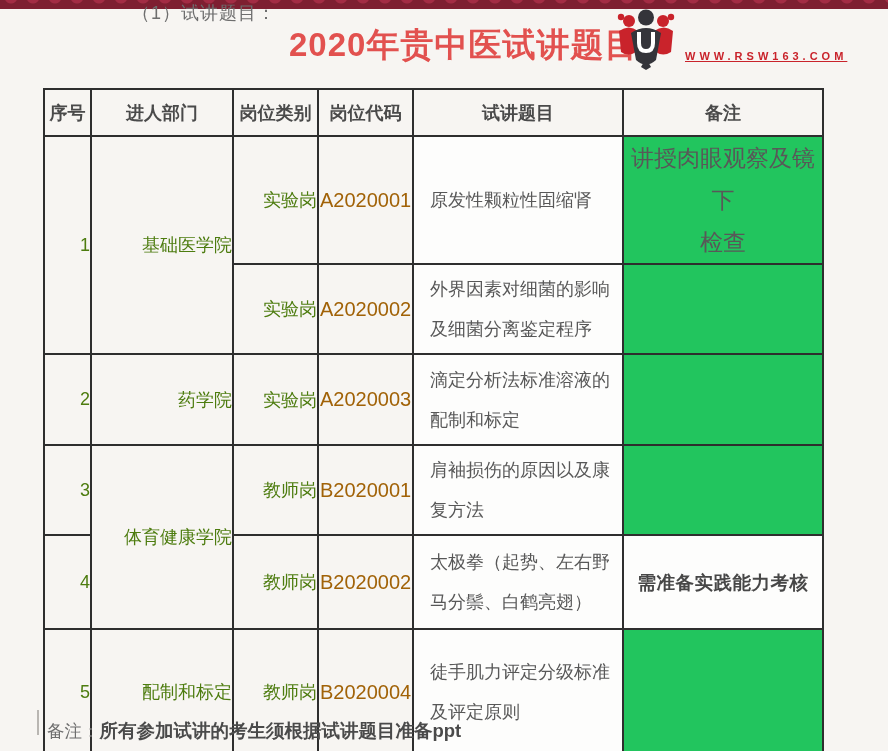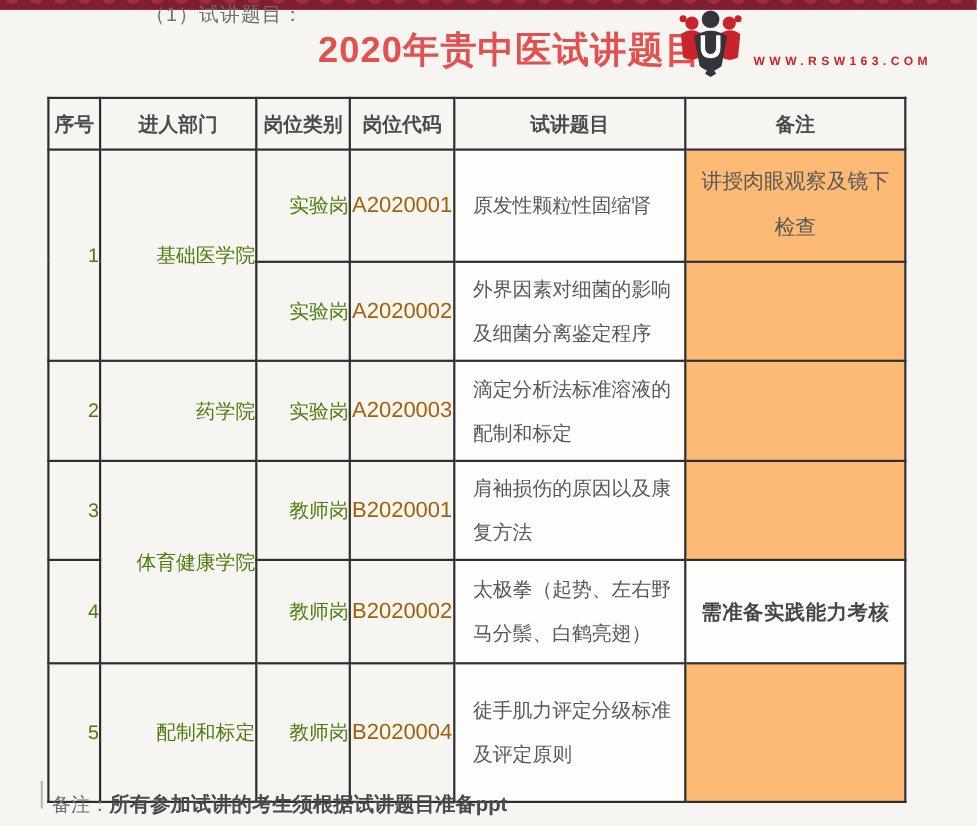--- a/index.html
+++ b/index.html
@@ -30,20 +30,21 @@
   .logo-icon { position:absolute; left:0; top:1px; width:60px; height:62px; }
   .brand-name {
     position:absolute; left:66px; top:6px;
     font-size:31px; font-weight:700; color:#2d2d32; letter-spacing:2px;
     white-space:nowrap;
   }
   .brand-site {
     position:absolute; left:69px; top:43px;
     font-size:11px; font-weight:700; color:#c9232b; letter-spacing:4px;
     white-space:nowrap;
+    text-decoration:underline;
   }
   
   table.topics {
     position:absolute; left:43px; top:68px;
     width:779px; border-collapse:collapse; table-layout:fixed;margin-top:20px;
   }
   table.topics th, table.topics td {
     border:2px solid #2e2e2e; overflow:hidden;
   }
   table.topics th {
@@ -55,21 +56,21 @@
   td.code {
     font-size:20px; color:#a16207; text-align:left; padding-left:1px;
     letter-spacing:0; white-space:nowrap;
   }
   td.topic {
     text-align:left; padding-left:16px; font-size:18px; color:#585858;
     background:#fdfdfc;
   }
   td.topic div { line-height:40px; white-space:nowrap; }
   td.remark {
-    text-align:center; font-size:19px; color:#585858; background:#fdba74;
+    text-align:center; font-size:23px; color:#585858; background:#22c55e;
   }
   td.remark div { line-height:42px; }
   td.remark-bold {
     text-align:center; font-size:18.5px; font-weight:700; color:#474747;
     background:#fdfdfc; letter-spacing:0.5px;
   }
   tr.h47 { height:47px; }
   tr.h102 { height:102px; }
   tr.h90 { height:90px; }
   tr.h91 { height:91px; }

